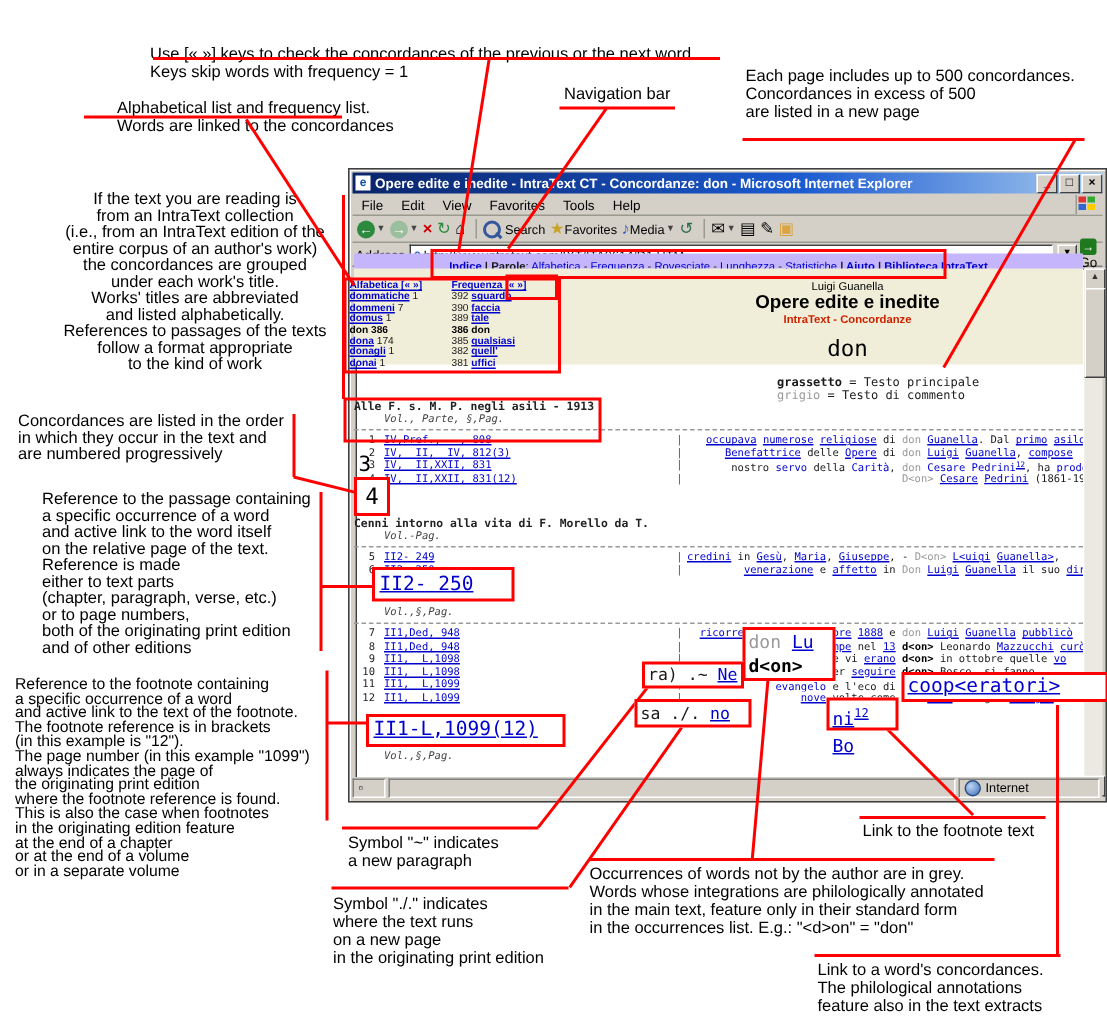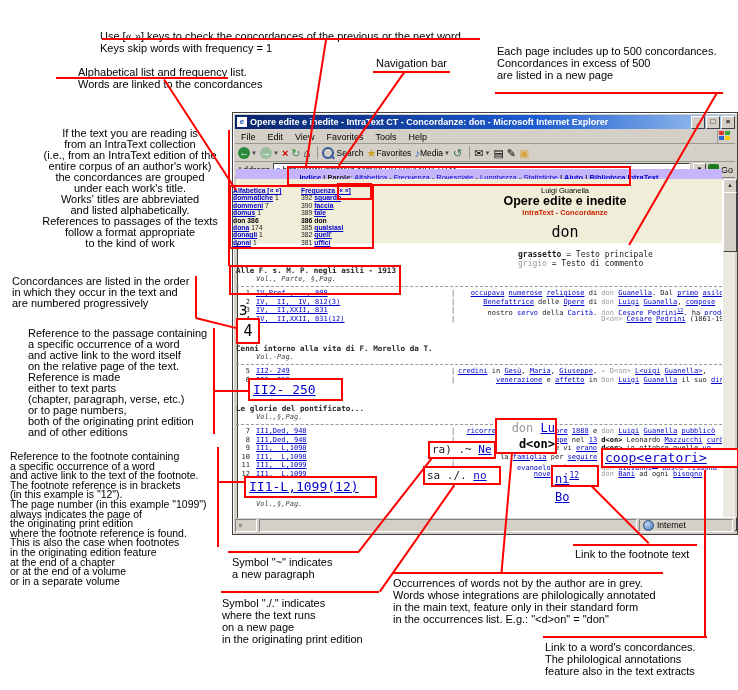--- a/index.html
+++ b/index.html
@@ -38,21 +38,21 @@
   .mag{position:relative;width:8px;height:8px;border:2px solid #35589c;border-radius:50%;display:inline-block;}
   .mag:after{content:"";position:absolute;left:6px;top:7px;width:5px;height:2px;background:#35589c;
              transform:rotate(45deg);}
   #addrbar{position:absolute;left:2px;top:49px;right:2px;height:15px;display:flex;align-items:center;
            font-size:9px;padding:0 2px;border-bottom:1px solid #808080;}
   #addrfield{flex:1;height:11px;background:#fff;border:1px solid;border-color:#404040 #fff #fff #404040;
              margin:0 3px;display:flex;align-items:center;font-size:8.5px;overflow:hidden;}
   #addrfield .e{color:#1a50b0;font-weight:bold;font-size:8px;padding:0 2px;}
   .drop{width:11px;height:11px;background:#d4d0c8;border:1px solid;border-color:#fff #404040 #404040 #fff;
         font-size:6px;text-align:center;line-height:10px;flex:0 0 auto;}
-  #gobtn{display:flex;align-items:center;font-size:9px;}
+  #gobtn{display:flex;align-items:center;font-size:9px;flex-direction:column;}
   #gobtn .garr{width:11px;height:11px;background:#1f7a1f;color:#fff;border-radius:2px;font-size:8px;
                line-height:11px;text-align:center;margin:0 2px;}
   
   #viewport{position:absolute;left:4px;top:66px;width:484px;height:350px;background:#fff;overflow:hidden;
             border:1px solid;border-color:#404040 #fff #fff #404040;}
   #scrollbar{position:absolute;right:2px;top:66px;width:12px;height:352px;background:#ece9e2;}
   .sbtn{position:absolute;left:0;width:12px;height:12px;background:#d4d0c8;border:1px solid;
         border-color:#fff #404040 #404040 #fff;font-size:6px;text-align:center;line-height:11px;color:#333;}
   #sthumb{position:absolute;left:0;top:13px;width:12px;height:58px;background:#d4d0c8;
           border:1px solid;border-color:#fff #404040 #404040 #fff;}
@@ -243,21 +243,20 @@
         <div class="crow"><span class="cnum">4</span><span class="cref">IV,  II,XXII, 831(12)</span><span class="cbar">|</span><span class="ctext"><span class="sk">                                  </span><span class="sg">D&lt;on&gt;</span><span class="sk"> </span><span class="sl">Cesare</span><span class="sk"> </span><span class="sl">Pedrini</span><span class="sk"> (1861-1939),</span></span></div>
       </div>
       <div class="sec" style="top: 344px;">
         <div class="sec-title">Cenni intorno alla vita di F. Morello da T.</div>
         <div class="sec-fmt">Vol.-Pag.</div>
         <div class="sec-hr"></div>
         <div class="crow"><span class="cnum">5</span><span class="cref">II2- 249</span><span class="cbar">|</span><span class="ctext"><span class="sl">credini</span><span class="sk"> in </span><span class="sl">Gesù</span><span class="sk">, </span><span class="sl">Maria</span><span class="sk">, </span><span class="sl">Giuseppe</span><span class="sk">, - </span><span class="sg">D&lt;on&gt;</span><span class="sk"> </span><span class="sl">L&lt;uigi</span><span class="sk"> </span><span class="sl">Guanella&gt;</span><span class="sk">,</span></span></div>
         <div class="crow"><span class="cnum">6</span><span class="cref">II2- 250</span><span class="cbar">|</span><span class="ctext"><span class="sk">         </span><span class="sl">venerazione</span><span class="sk"> e </span><span class="sl">affetto</span><span class="sk"> in </span><span class="sg">Don</span><span class="sk"> </span><span class="sl">Luigi</span><span class="sk"> </span><span class="sl">Guanella</span><span class="sk"> il suo </span><span class="sl">direttore</span></span></div>
       </div>
       <div class="sec" style="top: 404px;">
-        <div class="sec-title">Le glorie del pontificato...</div>
         <div class="sec-fmt">Vol.,§,Pag.</div>
         <div class="sec-hr"></div>
         <div class="crow"><span class="cnum">7</span><span class="cref">II1,Ded, 948</span><span class="cbar">|</span><span class="ctext"><span class="sk">  </span><span class="sl">ricorreva</span><span class="sk"> il 31 </span><span class="sl">dicembre</span><span class="sk"> </span><span class="sl">1888</span><span class="sk"> e </span><span class="sg">don</span><span class="sk"> </span><span class="sl">Luigi</span><span class="sk"> </span><span class="sl">Guanella</span><span class="sk"> </span><span class="sl">pubblicò</span></span></div>
         <div class="crow"><span class="cnum">8</span><span class="cref">II1,Ded, 948</span><span class="cbar">|</span><span class="ctext"><span class="sk">               alle </span><span class="sl">stampe</span><span class="sk"> nel </span><span class="sl">13</span><span class="sk"> </span><span class="sb">d&lt;on&gt;</span><span class="sk"> Leonardo </span><span class="sl">Mazzucchi</span><span class="sk"> </span><span class="sl">curò</span></span></div>
         <div class="crow"><span class="cnum">9</span><span class="cref">II1,  L,1098</span><span class="cbar">|</span><span class="ctext"><span class="sk">             a molti che vi </span><span class="sl">erano</span><span class="sk"> </span><span class="sb">d&lt;on&gt;</span><span class="sk"> in ottobre quelle </span><span class="sl">vo</span></span></div>
         <div class="crow"><span class="cnum">10</span><span class="cref">II1,  L,1098</span><span class="cbar">|</span><span class="ctext"><span class="sk">          la </span><span class="sl">famiglia</span><span class="sk"> per </span><span class="sl">seguire</span><span class="sk"> </span><span class="sb">d&lt;on&gt;</span><span class="sk"> Bosco, si fanno</span></span></div>
         <div class="crow"><span class="cnum">11</span><span class="cref">II1,  L,1099</span><span class="cbar">|</span><span class="ctext"><span class="sk">              </span><span class="sl">evangelo</span><span class="sk"> e l'eco di </span><span class="sg">don</span><span class="sk"> </span><span class="sl">Giovanni</span><sup class="sl">12</sup><span class="sk"> </span><span class="sl">Bosco</span><span class="sk"> </span><span class="sl">risuona</span><span class="sk"> in</span></span></div>
         <div class="crow"><span class="cnum">12</span><span class="cref">II1,  L,1099</span><span class="cbar">|</span><span class="ctext"><span class="sk">                  </span><span class="sl">nove</span><span class="sk"> volte come </span><span class="sg">don</span><span class="sk"> </span><span class="sl">Bani</span><span class="sk"> ad ogni </span><span class="sl">bisogno</span></span></div>
       </div>
       <div class="sec" style="top: 500px;">
@@ -330,21 +329,21 @@
 
   <div class="rbox" style="left:287px;top:166px;width:340px;height:16px;"></div>
   <div class="rbox" style="left:229px;top:185px;width:141px;height:60px;"></div>
   <div class="rbox" style="left:337px;top:183px;width:31px;height:13px;"></div>
   <div class="rbox" style="left:229px;top:265px;width:168px;height:26px;"></div>
 
   <div style="position:absolute;left:239px;top:302px;z-index:11;font:14px 'DejaVu Sans Mono',monospace;">3</div>
   <div class="cbox" style="left:236px;top:318px;width:20px;height:22px;font-size:15px;text-align:center;line-height:22px;">4</div>
   <div class="cbox" style="left:248px;top:378px;width:88px;height:19px;font-size:13px;line-height:19px;padding-left:3px;"><span class="sl">II2- 250</span></div>
   <div class="cbox" style="left:244px;top:476px;width:126px;height:18px;font-size:13px;line-height:18px;padding-left:3px;"><span class="sl">II1-L,1099(12)</span></div>
-  <div class="cbox" style="left:495px;top:418px;width:56px;height:32px;font-size:12px;line-height:16px;padding-left:2px;text-align:right;">
+  <div class="cbox" style="left:495px;top:418px;width:56px;height:32px;font-size:12px;line-height:16px;padding-left:2px;">
     <div><span class="sg">don</span> <span class="sl">Lu</span></div>
     <div class="sb">d&lt;on&gt;</div>
   </div>
   <div class="cbox" style="left:428px;top:441px;width:62px;height:14px;font-size:11px;line-height:14px;padding-left:2px;"><span class="sk">ra) .~ </span><span class="sl">Ne</span></div>
   <div class="cbox" style="left:423px;top:466px;width:72px;height:15px;font-size:11px;line-height:15px;padding-left:2px;"><span class="sk">sa ./. </span><span class="sl">no</span></div>
   <div class="cbox" style="left:551px;top:465px;width:42px;height:18px;font-size:12px;line-height:18px;padding-left:2px;"><span class="sl">ni</span><sup class="sl" style="font-size:8px;">12</sup><span class="sl"> Bo</span></div>
   <div class="cbox" style="left:601px;top:448px;width:132px;height:16px;font-size:13px;line-height:16px;padding-left:2px;"><span class="sl">coop&lt;eratori&gt;</span></div>
 
   <div class="ln" style="left:102px;top:38px;width:378px;height:2px;"></div>
   <div class="ln" style="left:56px;top:77px;width:172px;height:2px;"></div>

